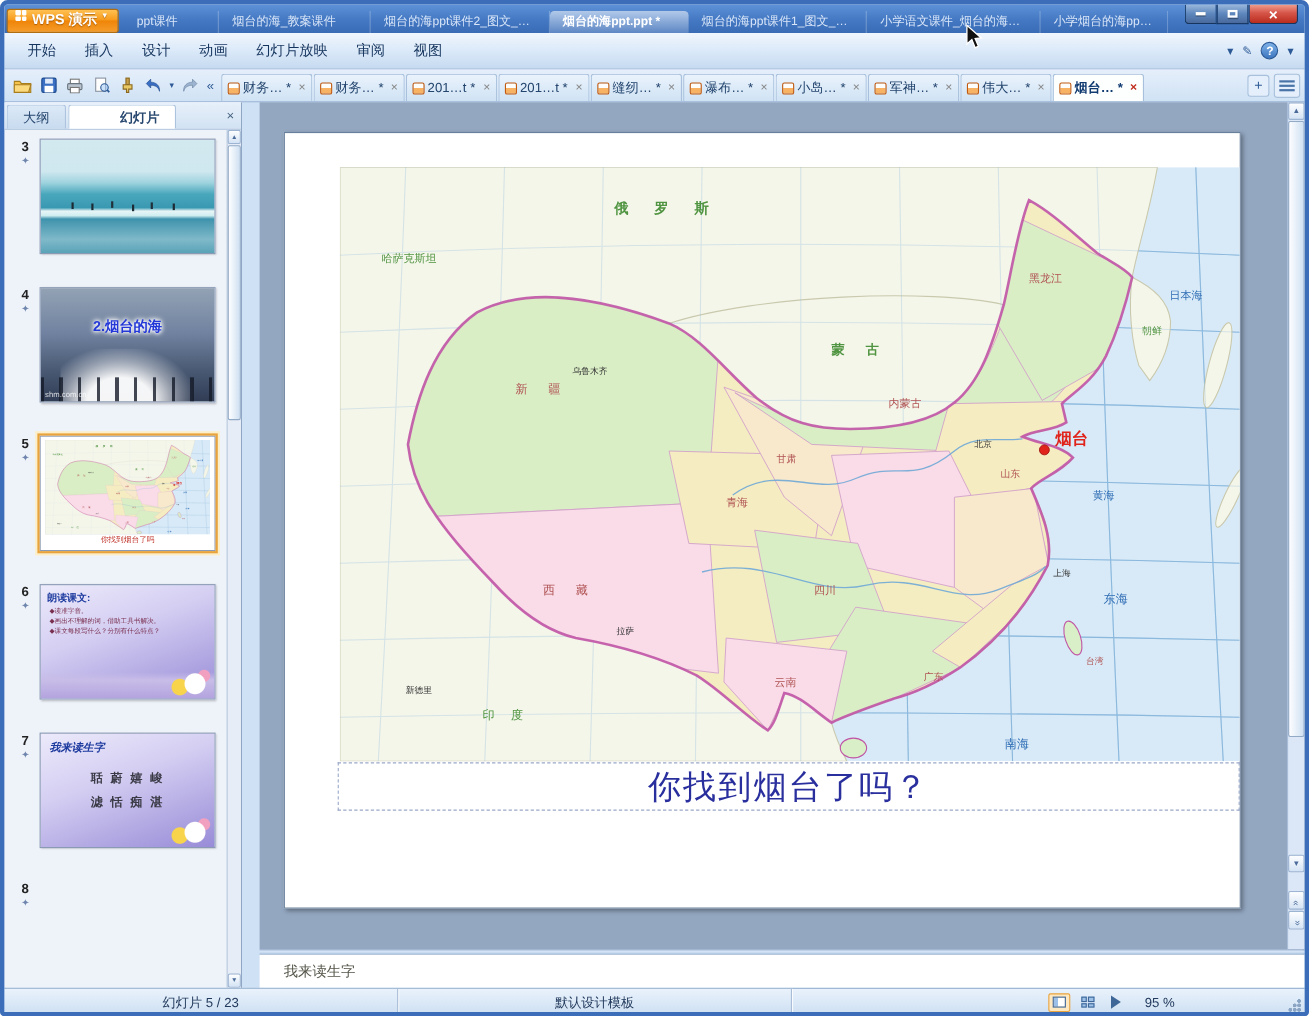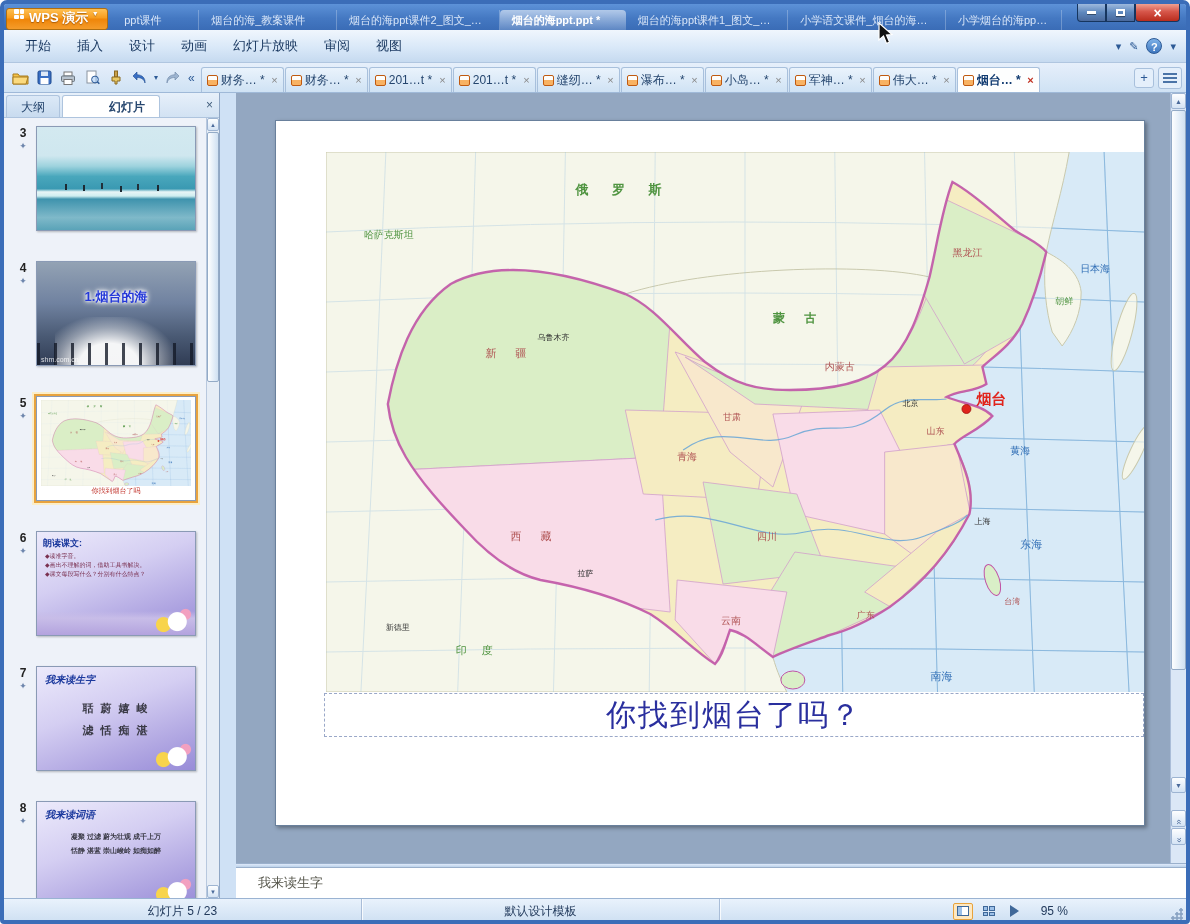--- a/index.html
+++ b/index.html
@@ -123,21 +123,21 @@
   .sbtn { position:absolute; left:0; width:12px; height:13px; background:linear-gradient(180deg,#fdfeff,#d4e3f4);
     border:1px solid #9db4d2; border-radius:2px; color:#4a6a9a; font-size:6px; text-align:center; line-height:12px; cursor:pointer; }
   .pscroll .up { top:0; }
   .pscroll .down { bottom:0; }
   .pthumb { position:absolute; left:0; top:14px; width:12px; height:250px; border:1px solid #93aac6; border-radius:2px;
     background:linear-gradient(90deg,#fdfeff,#cfe0f2); cursor:pointer; }
 
   
   .right-region { flex:1; display:flex; flex-direction:column; }
   .main-area { position:relative; height:770px; background:#93a7c1; overflow:hidden; }
-  .slide { position:absolute; left:39px; top:27px; width:870px; height:706px; background:#fff;
+  .slide { position:absolute; left:22px; top:27px; width:870px; height:706px; background:#fff;
     border:1px solid #69809c; box-shadow:2px 2px 4px rgba(0,0,0,.35); }
   .map-wrap { position:absolute; left:50px; top:31px; width:818px; height:540px; cursor:pointer; }
   .map-wrap svg { width:100%; height:100%; display:block; }
   .caption-box { position:absolute; left:48px; top:572px; width:820px; height:44px;
     border:1px dashed #9aa8c8; display:flex; align-items:center; justify-content:center; cursor:text; }
   .caption-text { font-family:"Liberation Serif","DejaVu Serif",serif; font-size:30px; letter-spacing:2px;
     color:#2a2f9e; }
 
   
   .vscroll { position:absolute; top:0; right:0; bottom:0; width:16px; background:#dbe7f6; border-left:1px solid #aabdd8; }
@@ -452,21 +452,21 @@
             <i class="figs"></i>
           </div>
         </div>
 
         <div class="thumb-row">
           <div class="gutter">
             <div class="gnum">4</div>
             <div class="gstar">✦</div>
           </div>
           <div class="thumb t4">
-            <span class="t4-title">1.烟台的海</span>
+            <span class="t4-title">2.烟台的海</span>
             <span class="spray"></span>
             <span class="rail"></span>
             <span class="t4-mark">shm.com.cn</span>
           </div>
         </div>
 
         <div class="thumb-row">
           <div class="gutter">
             <div class="gnum">5</div>
             <div class="gstar">✦</div>
@@ -509,28 +509,20 @@
             </div>
             <span class="cartoon"></span>
           </div>
         </div>
 
         <div class="thumb-row">
           <div class="gutter">
             <div class="gnum">8</div>
             <div class="gstar">✦</div>
           </div>
-          <div class="thumb tpurple">
-            <span class="t78-title">我来读词语</span>
-            <div class="t8-rows">
-              <div>凝聚  过滤  蔚为壮观  成千上万</div>
-              <div>恬静  湛蓝  崇山峻岭  如痴如醉</div>
-            </div>
-            <span class="cartoon"></span>
-          </div>
         </div>
 
         <div class="pscroll">
           <div class="sbtn up">▲</div>
           <div class="pthumb"></div>
           <div class="sbtn down">▼</div>
         </div>
       </div>
     </div>
 

